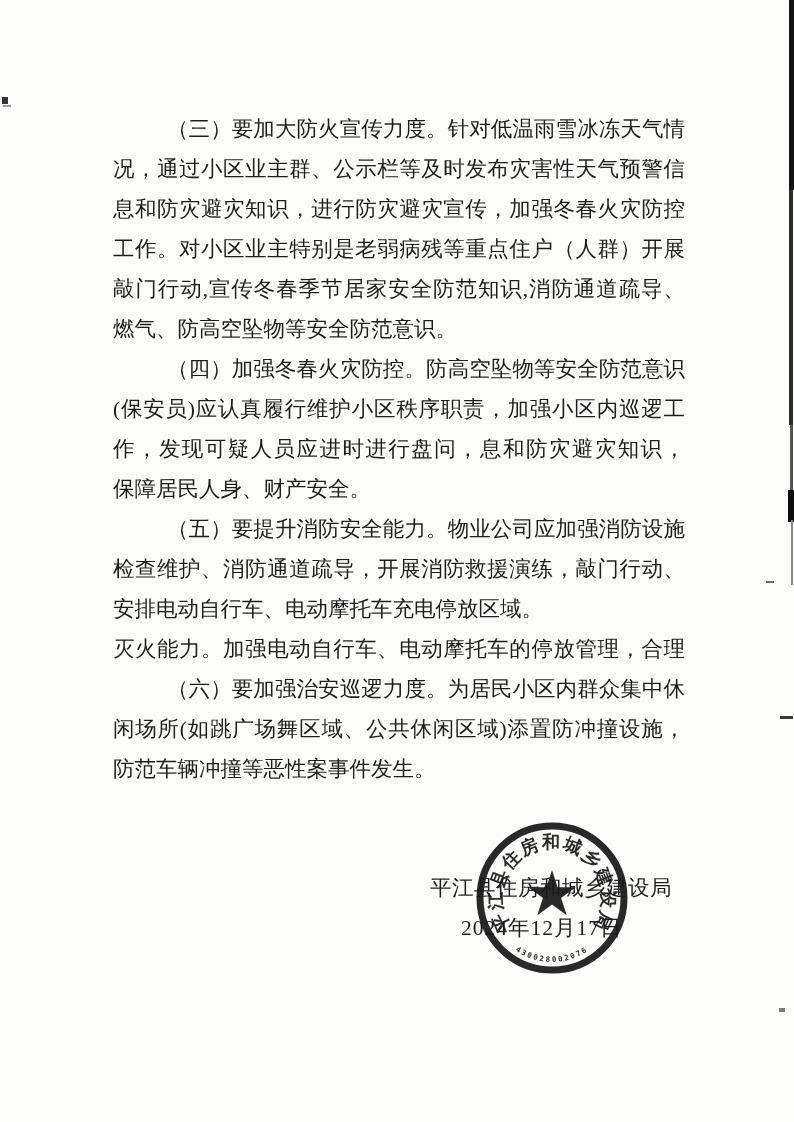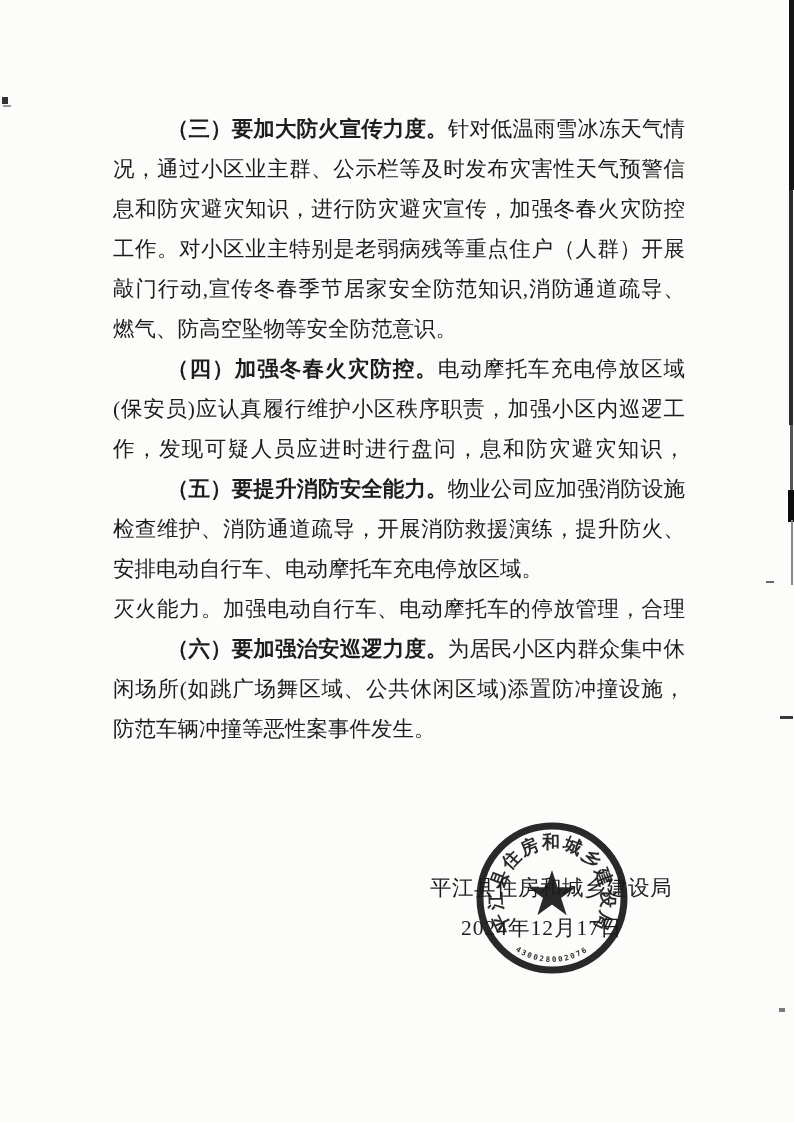--- a/index.html
+++ b/index.html
@@ -13,21 +13,21 @@
     position:absolute;left:113px;top:109px;width:572px;
     font-size:21.5px;line-height:40px;
   }
   .para{margin:0;padding:0;}
   .line{
     display:block;height:40px;overflow:visible;
     text-align:justify;text-align-last:justify;
   }
   .line.short{text-align:right;text-align-last:left;}
   .line.first{text-indent:54px;}
-  .line b{font-weight:700;}
+  .line b{font-weight:400;}
   .signature{position:absolute;font-size:21.5px;white-space:nowrap;}
   #agency-line{left:430px;top:873px;letter-spacing:0.5px;}
   #date-line{left:461px;top:913px;letter-spacing:1px;}
   .seal{
     position:absolute;left:472px;top:818px;width:160px;height:160px;
     opacity:0.93;
   }
   .artifact{position:absolute;}
   #edge1{left:789px;top:0;width:5px;height:190px;background:#141414;}
   #edge2{left:789px;top:190px;width:4px;height:235px;background:#2c2c2c;}
@@ -48,28 +48,29 @@
   <p class="para">
     <span class="line first"><b>（三）要加大防火宣传力度。</b><span>针对低温雨雪冰冻天气情</span></span>
     <span class="line">况，通过小区业主群、公示栏等及时发布灾害性天气预警信</span>
     <span class="line">息和防灾避灾知识，进行防灾避灾宣传，加强冬春火灾防控</span>
     <span class="line">工作。对小区业主特别是老弱病残等重点住户（人群）开展</span>
     <span class="line">敲门行动,宣传冬春季节居家安全防范知识,消防通道疏导、</span>
     <span class="line short">燃气、防高空坠物等安全防范意识。</span>
   </p>
 
   <p class="para">
-    <span class="line first"><b>（四）加强冬春火灾防控。</b><span>电动摩托车充电停放区域</span></span>
+    <span class="line first"><b>（四）加强冬春火灾防控。</b><span>防高空坠物等安全防范意识</span></span>
     <span class="line">(保安员)应认真履行维护小区秩序职责，加强小区内巡逻工</span>
     <span class="line">作，发现可疑人员应进时进行盘问，息和防灾避灾知识，</span>
+    <span class="line short">保障居民人身、财产安全。</span>
   </p>
 
   <p class="para">
     <span class="line first"><b>（五）要提升消防安全能力。</b><span>物业公司应加强消防设施</span></span>
-    <span class="line">检查维护、消防通道疏导，开展消防救援演练，提升防火、</span>
+    <span class="line">检查维护、消防通道疏导，开展消防救援演练，敲门行动、</span>
     <span class="line short">安排电动自行车、电动摩托车充电停放区域。</span>
     <span class="line">灭火能力。加强电动自行车、电动摩托车的停放管理，合理</span>
   </p>
 
   <p class="para">
     <span class="line first"><b>（六）要加强治安巡逻力度。</b><span>为居民小区内群众集中休</span></span>
     <span class="line">闲场所(如跳广场舞区域、公共休闲区域)添置防冲撞设施，</span>
     <span class="line short">防范车辆冲撞等恶性案事件发生。</span>
   </p>
 

